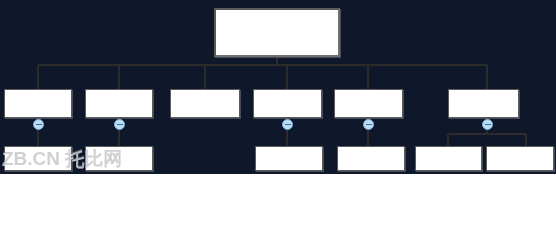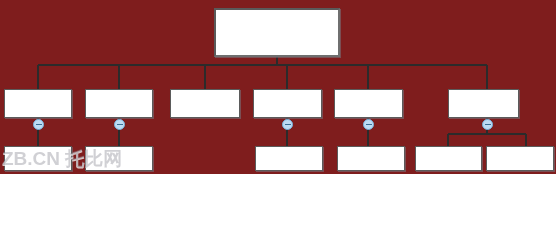--- a/index.html
+++ b/index.html
@@ -7,21 +7,21 @@
     margin: 0;
     padding: 0;
   }
   body {
     font-family: "Liberation Sans", sans-serif;
   }
   #canvas {
     position: relative;
     width: 556px;
     height: 174px;
-    background: #7f1d1d;
+    background: #0f172a;
     overflow: hidden;
   }
   
   #connectors {
     position: absolute;
     left: 0;
     top: 0;
     width: 556px;
     height: 174px;
     pointer-events: none;

